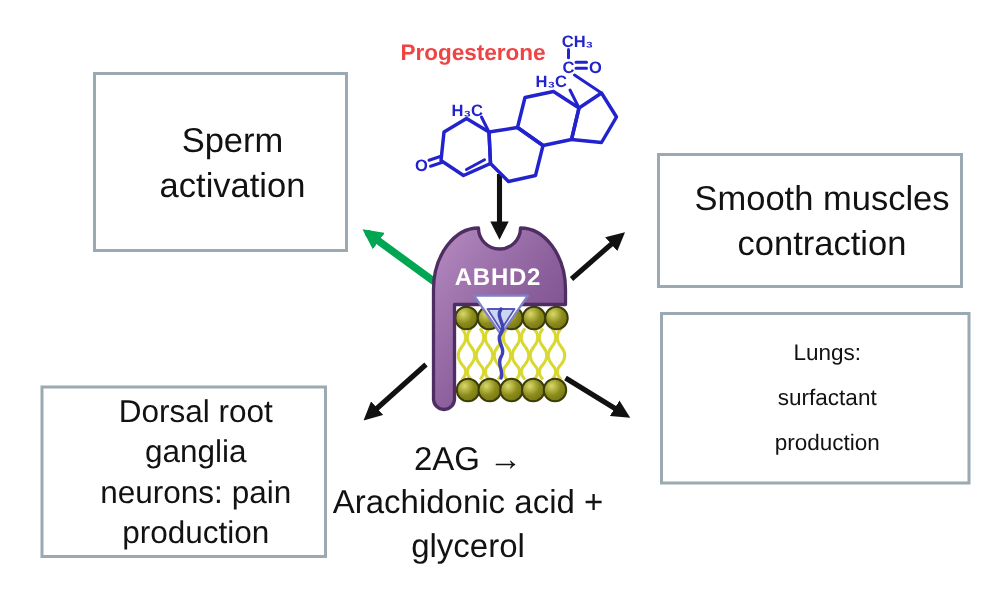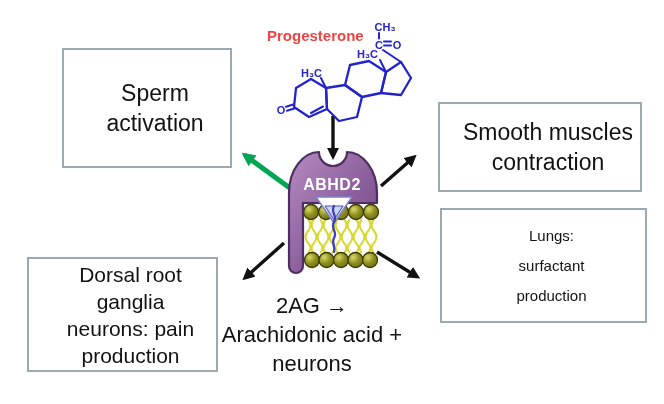--- a/index.html
+++ b/index.html
@@ -124,21 +124,21 @@
         <text class="chem" x="322" y="77" text-anchor="end">H₃C</text>
         <text class="chem" x="281" y="114" text-anchor="middle">O</text>
       </g>
     </g>
   </svg>
 
   <div class="prog-label">Progesterone</div>
 
   <div class="reaction">2AG →
 Arachidonic acid +
-neurons</div>
+glycerol</div>
 
   <div class="dbox sperm">Sperm
 activation</div>
 
   <div class="dbox smooth">Smooth muscles
 contraction</div>
 
   <div class="dbox lungs">Lungs:
 surfactant
 production</div>

